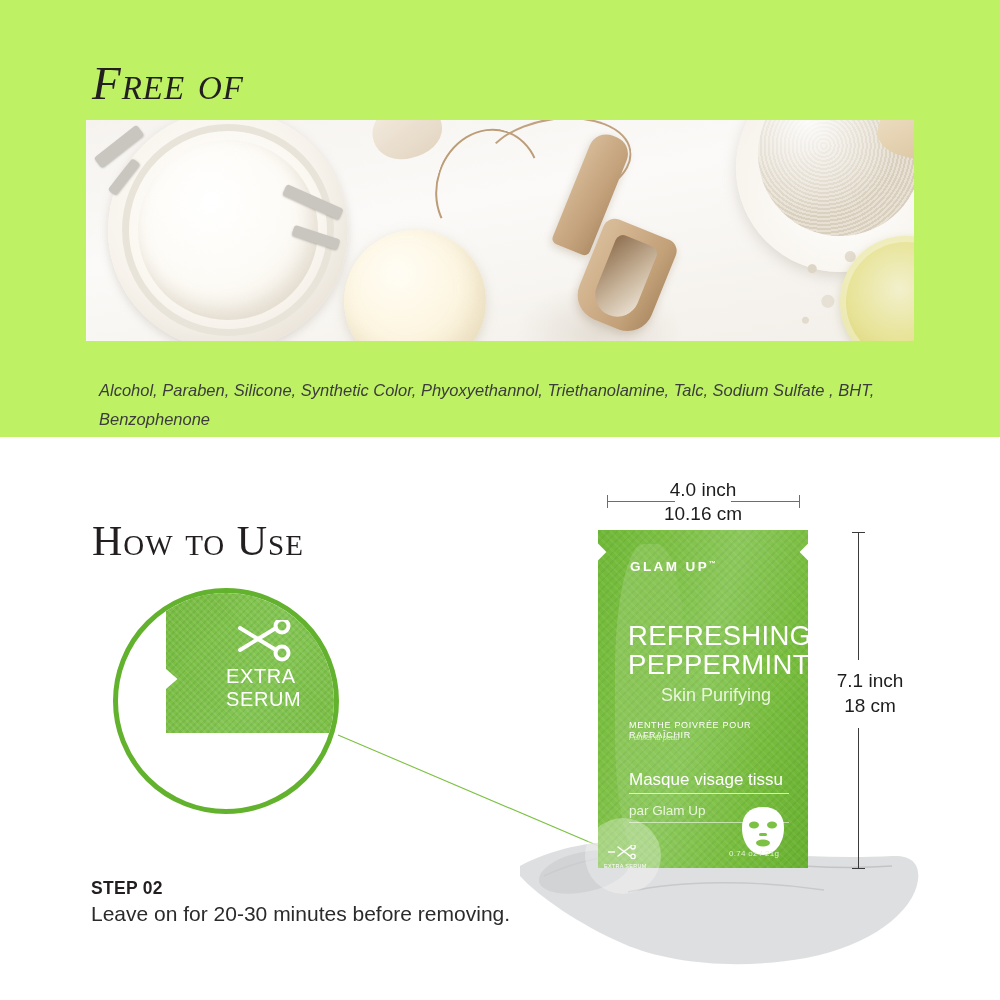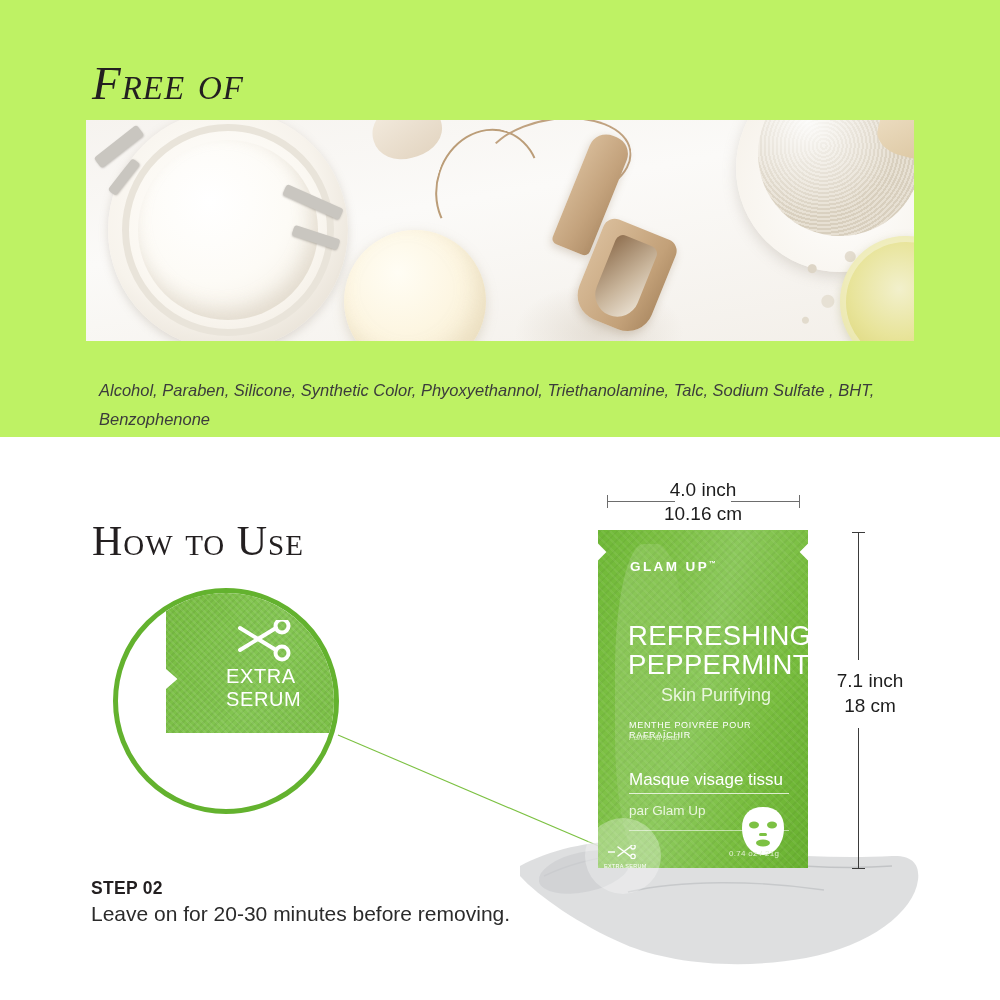--- a/index.html
+++ b/index.html
@@ -225,21 +225,21 @@
     color: #d9eec6; font-size: 7.5px; font-style: italic;
   }
   .fr-title-wrap {
     position: absolute; left: 31px; top: 240px; width: 160px;
   }
   .fr-title {
     color: #ffffff; font-size: 17px; padding-bottom: 3px;
     border-bottom: 1px solid rgba(255,255,255,.75);
   }
   .fr-by {
-    margin-top: 9px; color: #eaf6de; font-size: 13.5px; padding-bottom: 12px;
+    margin-top: 9px; color: #eaf6de; font-size: 13.5px; padding-bottom: 4px;
     border-bottom: 1px solid rgba(255,255,255,.55);
   }
   .mask-icon { position: absolute; left: 740px; top: 806px; }
   .net-wt {
     position: absolute; left: 729px; top: 849px;
     color: #e3f2d4; font-size: 8px; letter-spacing: .3px;
   }
   .corner-mark { position: absolute; left: 608px; top: 845px; }
   .corner-label {
     position: absolute; left: 604px; top: 863px;

